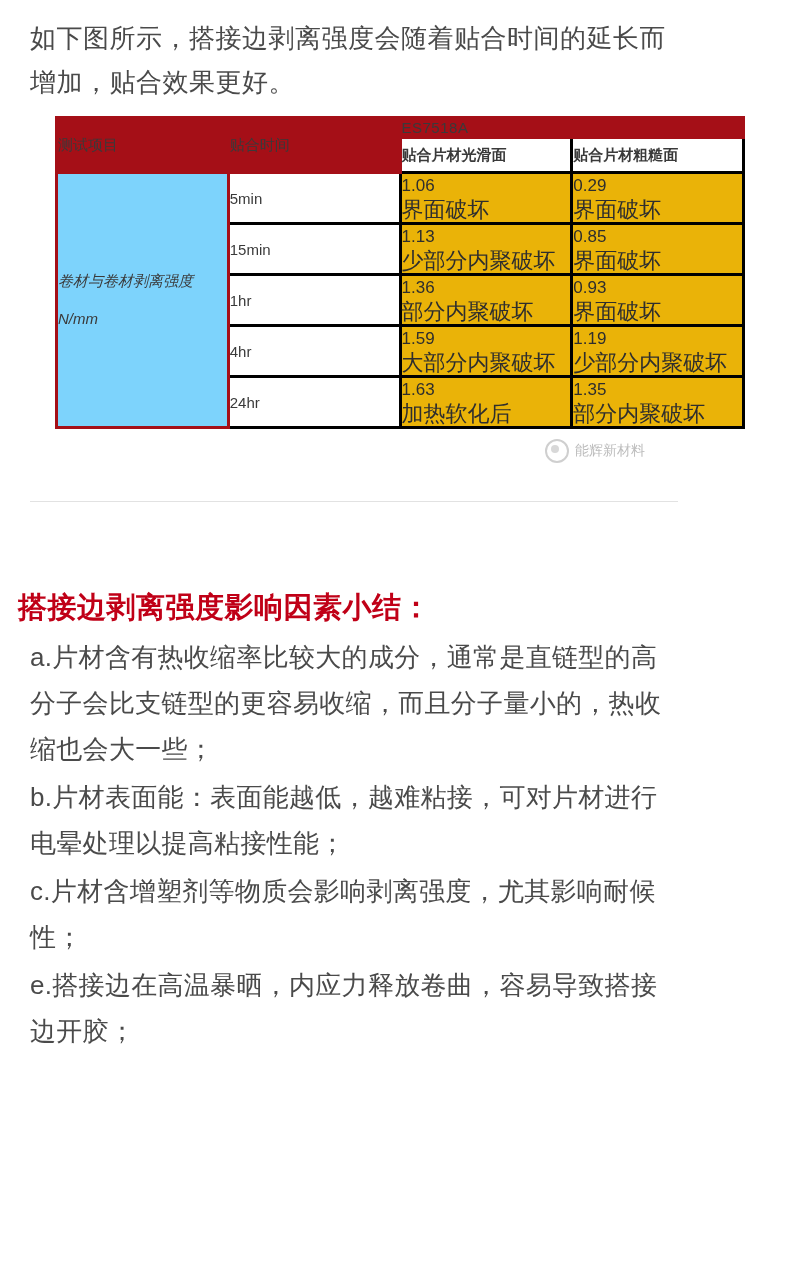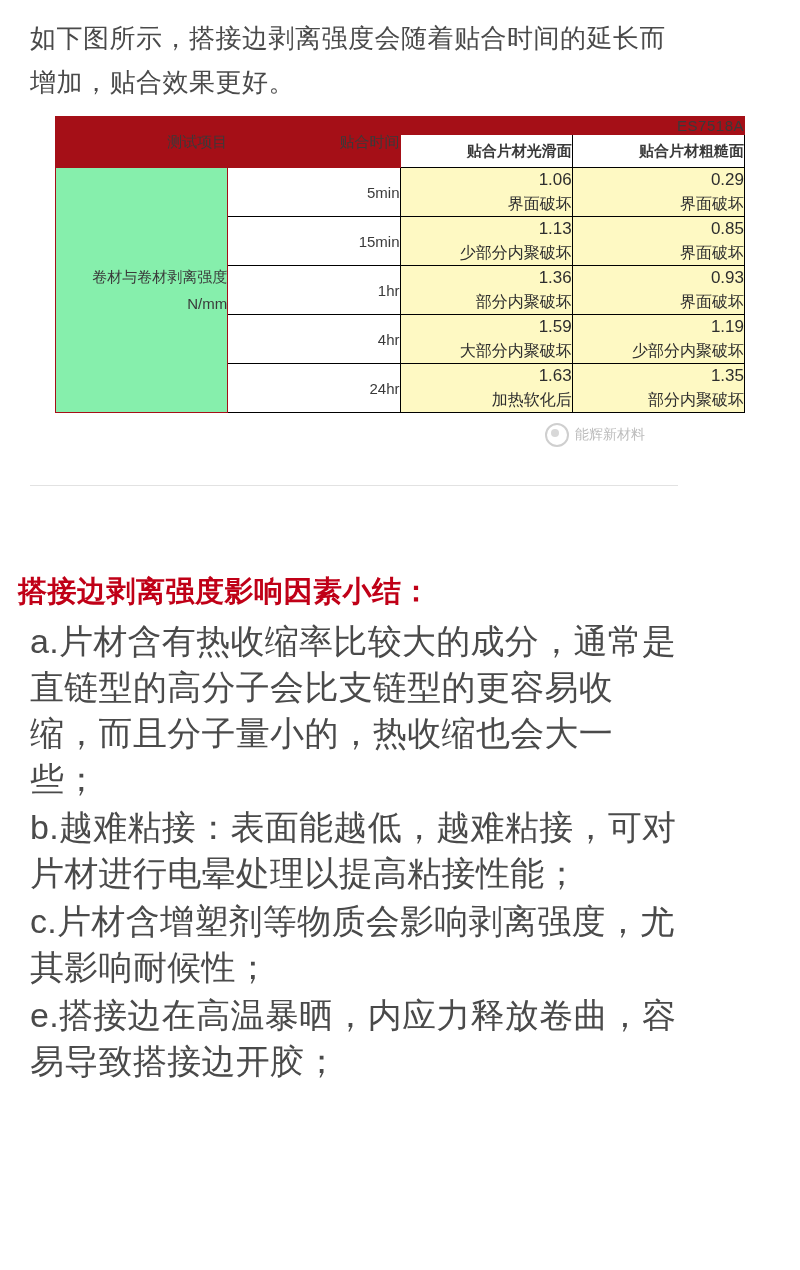--- a/index.html
+++ b/index.html
@@ -32,22 +32,22 @@
     margin: 6px 55px 0 55px;
     position: relative;
   }
   table.data {
     border-collapse: collapse;
     width: 690px;
     table-layout: fixed;
     background: #ffffff;
   }
   table.data td, table.data th {
-    border: 1px solid #000000;
-    text-align: right;
+    border: 3px solid #000000;
+    text-align: left;
     vertical-align: middle;
     font-size: 15px;
     color: #3a3a3a;
     padding: 0;
   }
   .hdr-red {
     background: #a50f17;
     color: #ffffff;
     font-size: 16px;
     font-weight: normal;
@@ -62,50 +62,50 @@
     border-color: #a50f17 !important;
     letter-spacing: 0.5px;
   }
   .hdr-sub {
     background: #ffffff;
     color: #2e2e2e;
     font-size: 16px;
     height: 32px;
   }
   .side-red {
-    background: #86efac;
+    background: #7dd3fc;
     color: #ffffff;
     font-size: 17px;
-    line-height: 27px;
+    line-height: 38px;
     width: 135px;
     border-color: #a50f17 !important;
     padding: 0 8px;
+    font-style: italic;
   }
   .col-time {
     width: 160px;
     font-size: 17px;
     background: #ffffff;
     margin-left: 24px;
   }
   .cell-val {
     padding: 6px 0 8px 0;
-    background: #fef9c3;
+    background: #eab308;
   }
   .cell-val .num {
     display: block;
     font-size: 17px;
     line-height: 24px;
     color: #2e2e2e;
   }
   .cell-val .mode {
     display: block;
-    font-size: 16px;
+    font-size: 22px;
     line-height: 24px;
     color: #2e2e2e;
-    padding-left: 35px;
   }
   .watermark {
     position: absolute;
     right: 8px;
     bottom: -34px;
     display: flex;
     align-items: center;
     gap: 6px;
     color: #bdbdbd;
     font-size: 14px;
@@ -136,21 +136,21 @@
     font-size: 29px;
     font-weight: bold;
     color: #c00017;
     padding: 86px 30px 6px 18px;
     letter-spacing: 0.5px;
   }
   .body-list {
     padding: 0 30px 40px 30px;
   }
   .body-list p {
-    font-size: 34px;
+    font-size: 26px;
     line-height: 46px;
     color: #4a4a4a;
     margin: 0 0 2px 0;
     letter-spacing: 0.3px;
   }
 </style>
 </head>
 <body>
 
 <div class="page">
@@ -238,18 +238,18 @@
       <span>能辉新材料</span>
     </div>
   </div>
 
   <div class="divider"></div>
 
   <div class="section-title">搭接边剥离强度影响因素小结：</div>
 
   <div class="body-list">
     <p>a.片材含有热收缩率比较大的成分，通常是直链型的高分子会比支链型的更容易收缩，而且分子量小的，热收缩也会大一些；</p>
-    <p>b.越难粘接：表面能越低，越难粘接，可对片材进行电晕处理以提高粘接性能；</p>
+    <p>b.片材表面能：表面能越低，越难粘接，可对片材进行电晕处理以提高粘接性能；</p>
     <p>c.片材含增塑剂等物质会影响剥离强度，尤其影响耐候性；</p>
     <p>e.搭接边在高温暴晒，内应力释放卷曲，容易导致搭接边开胶；</p>
   </div>
 
 </div>
 
 </body></html>

